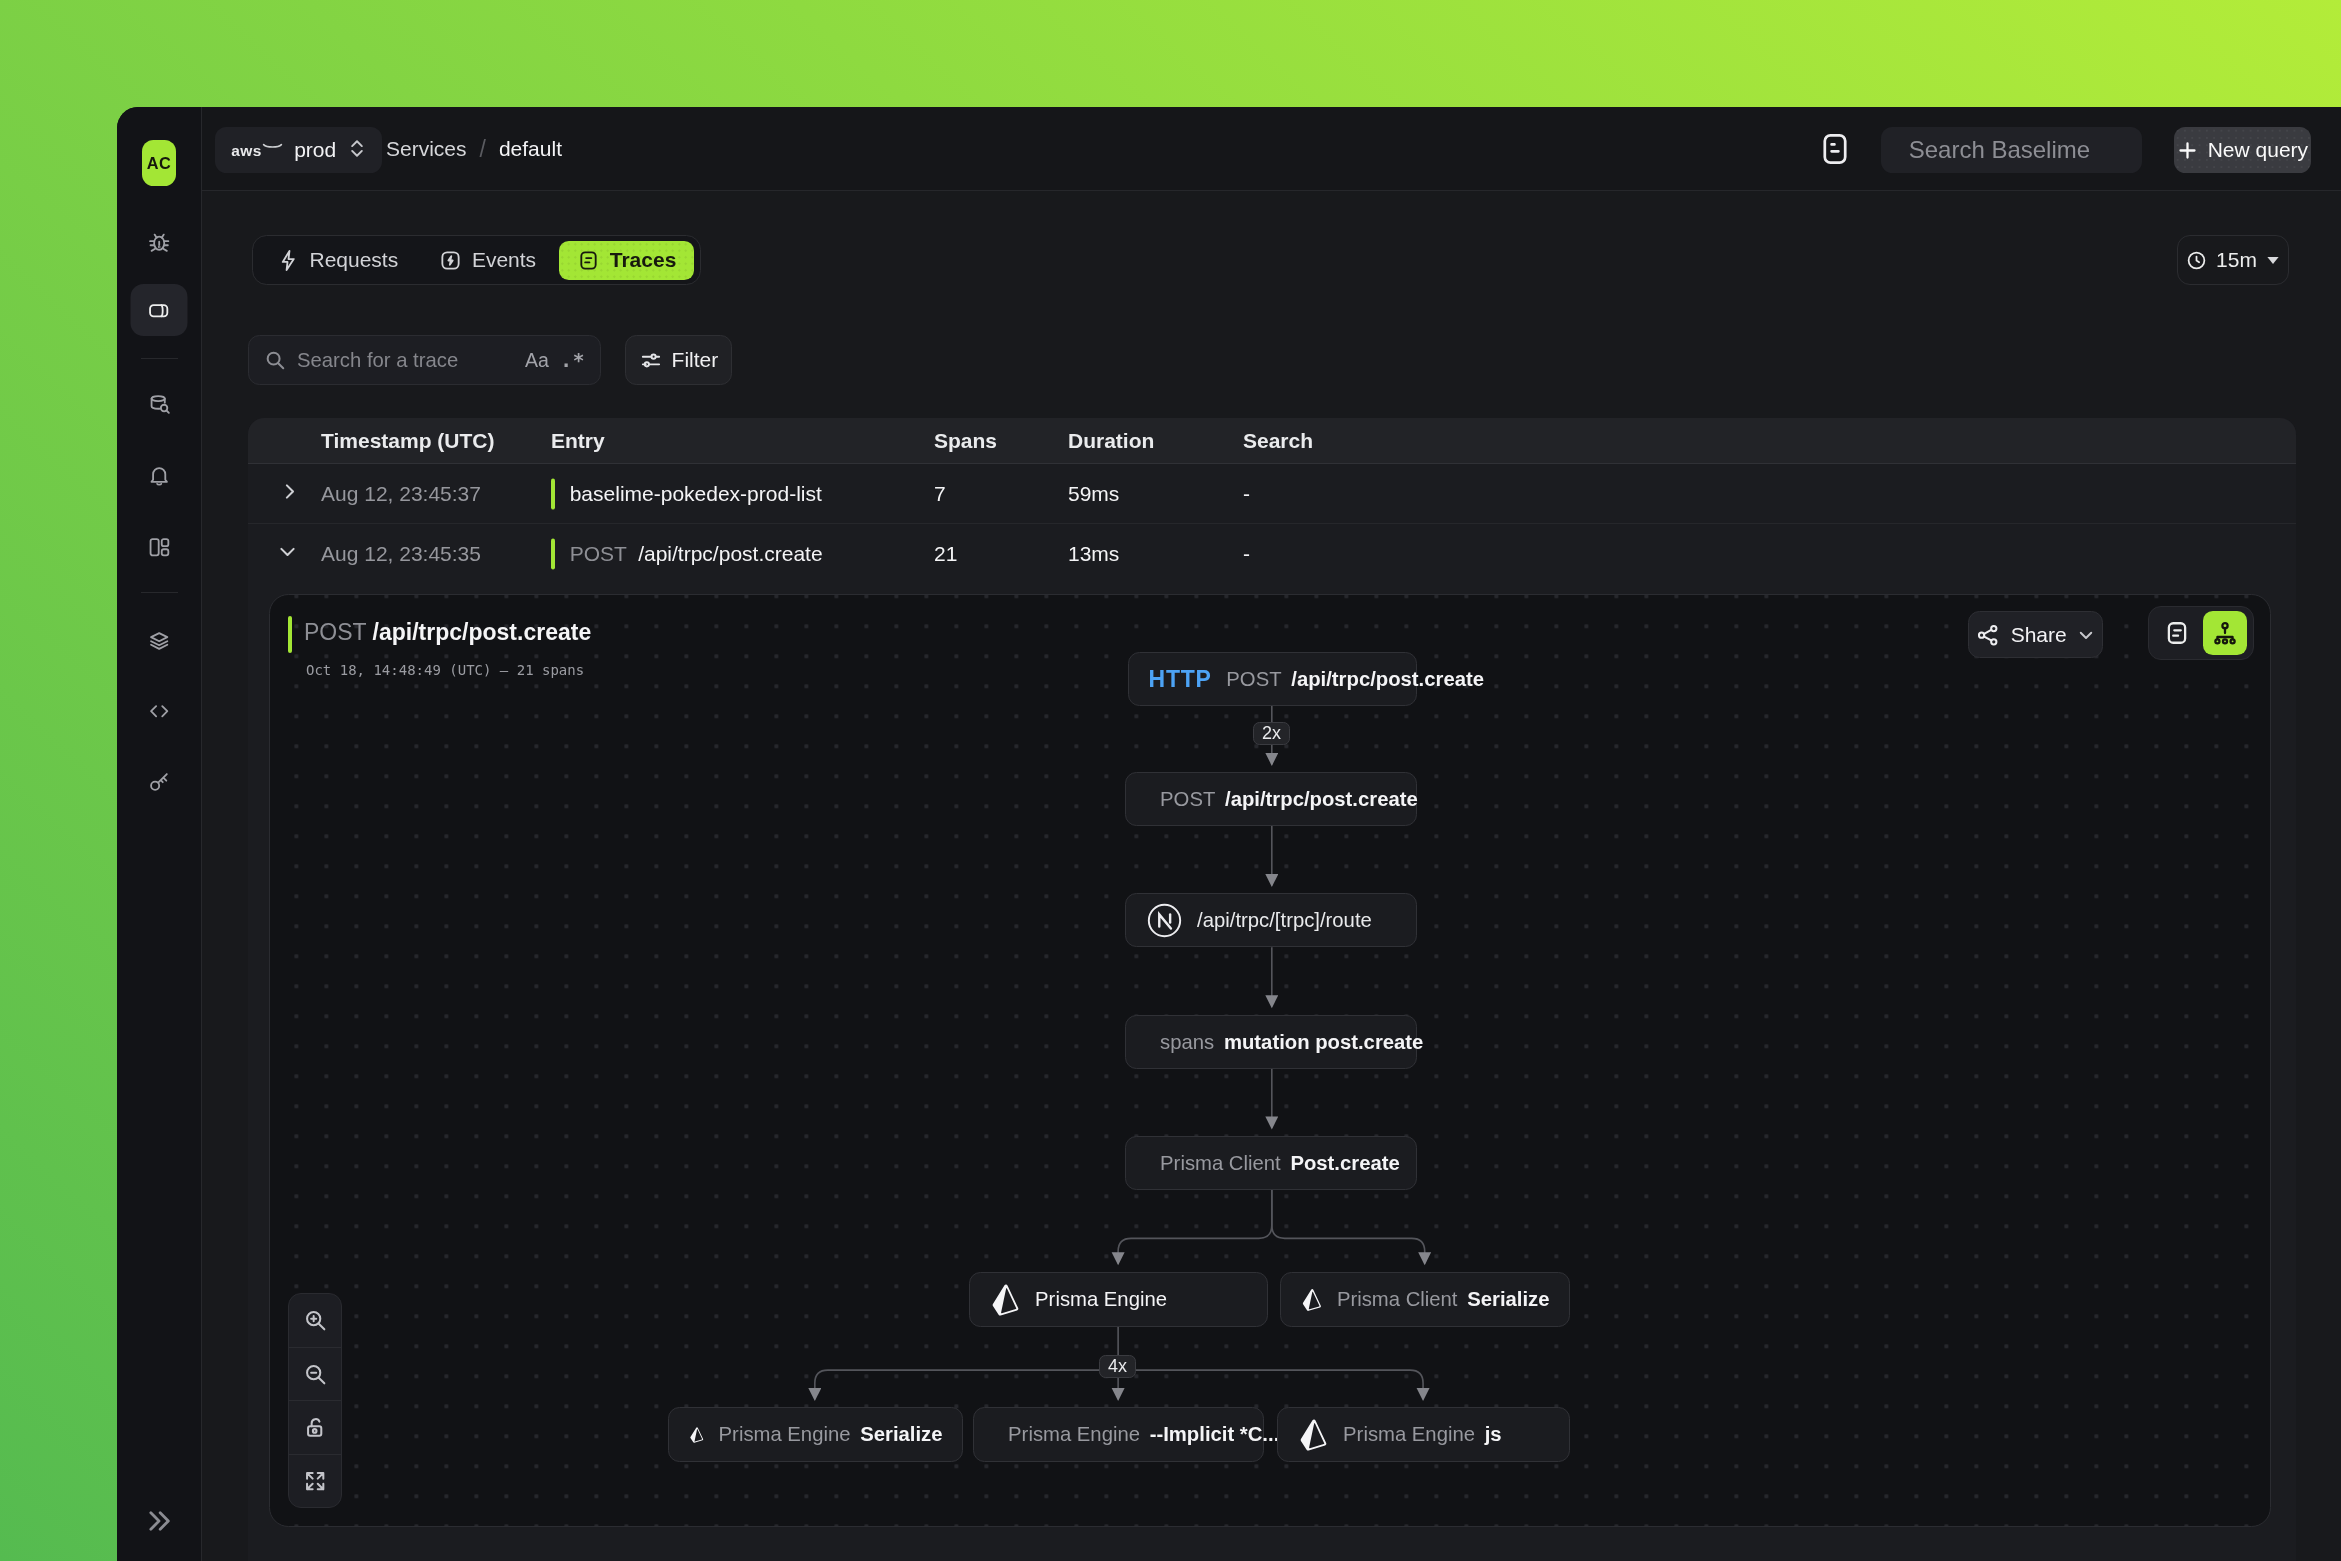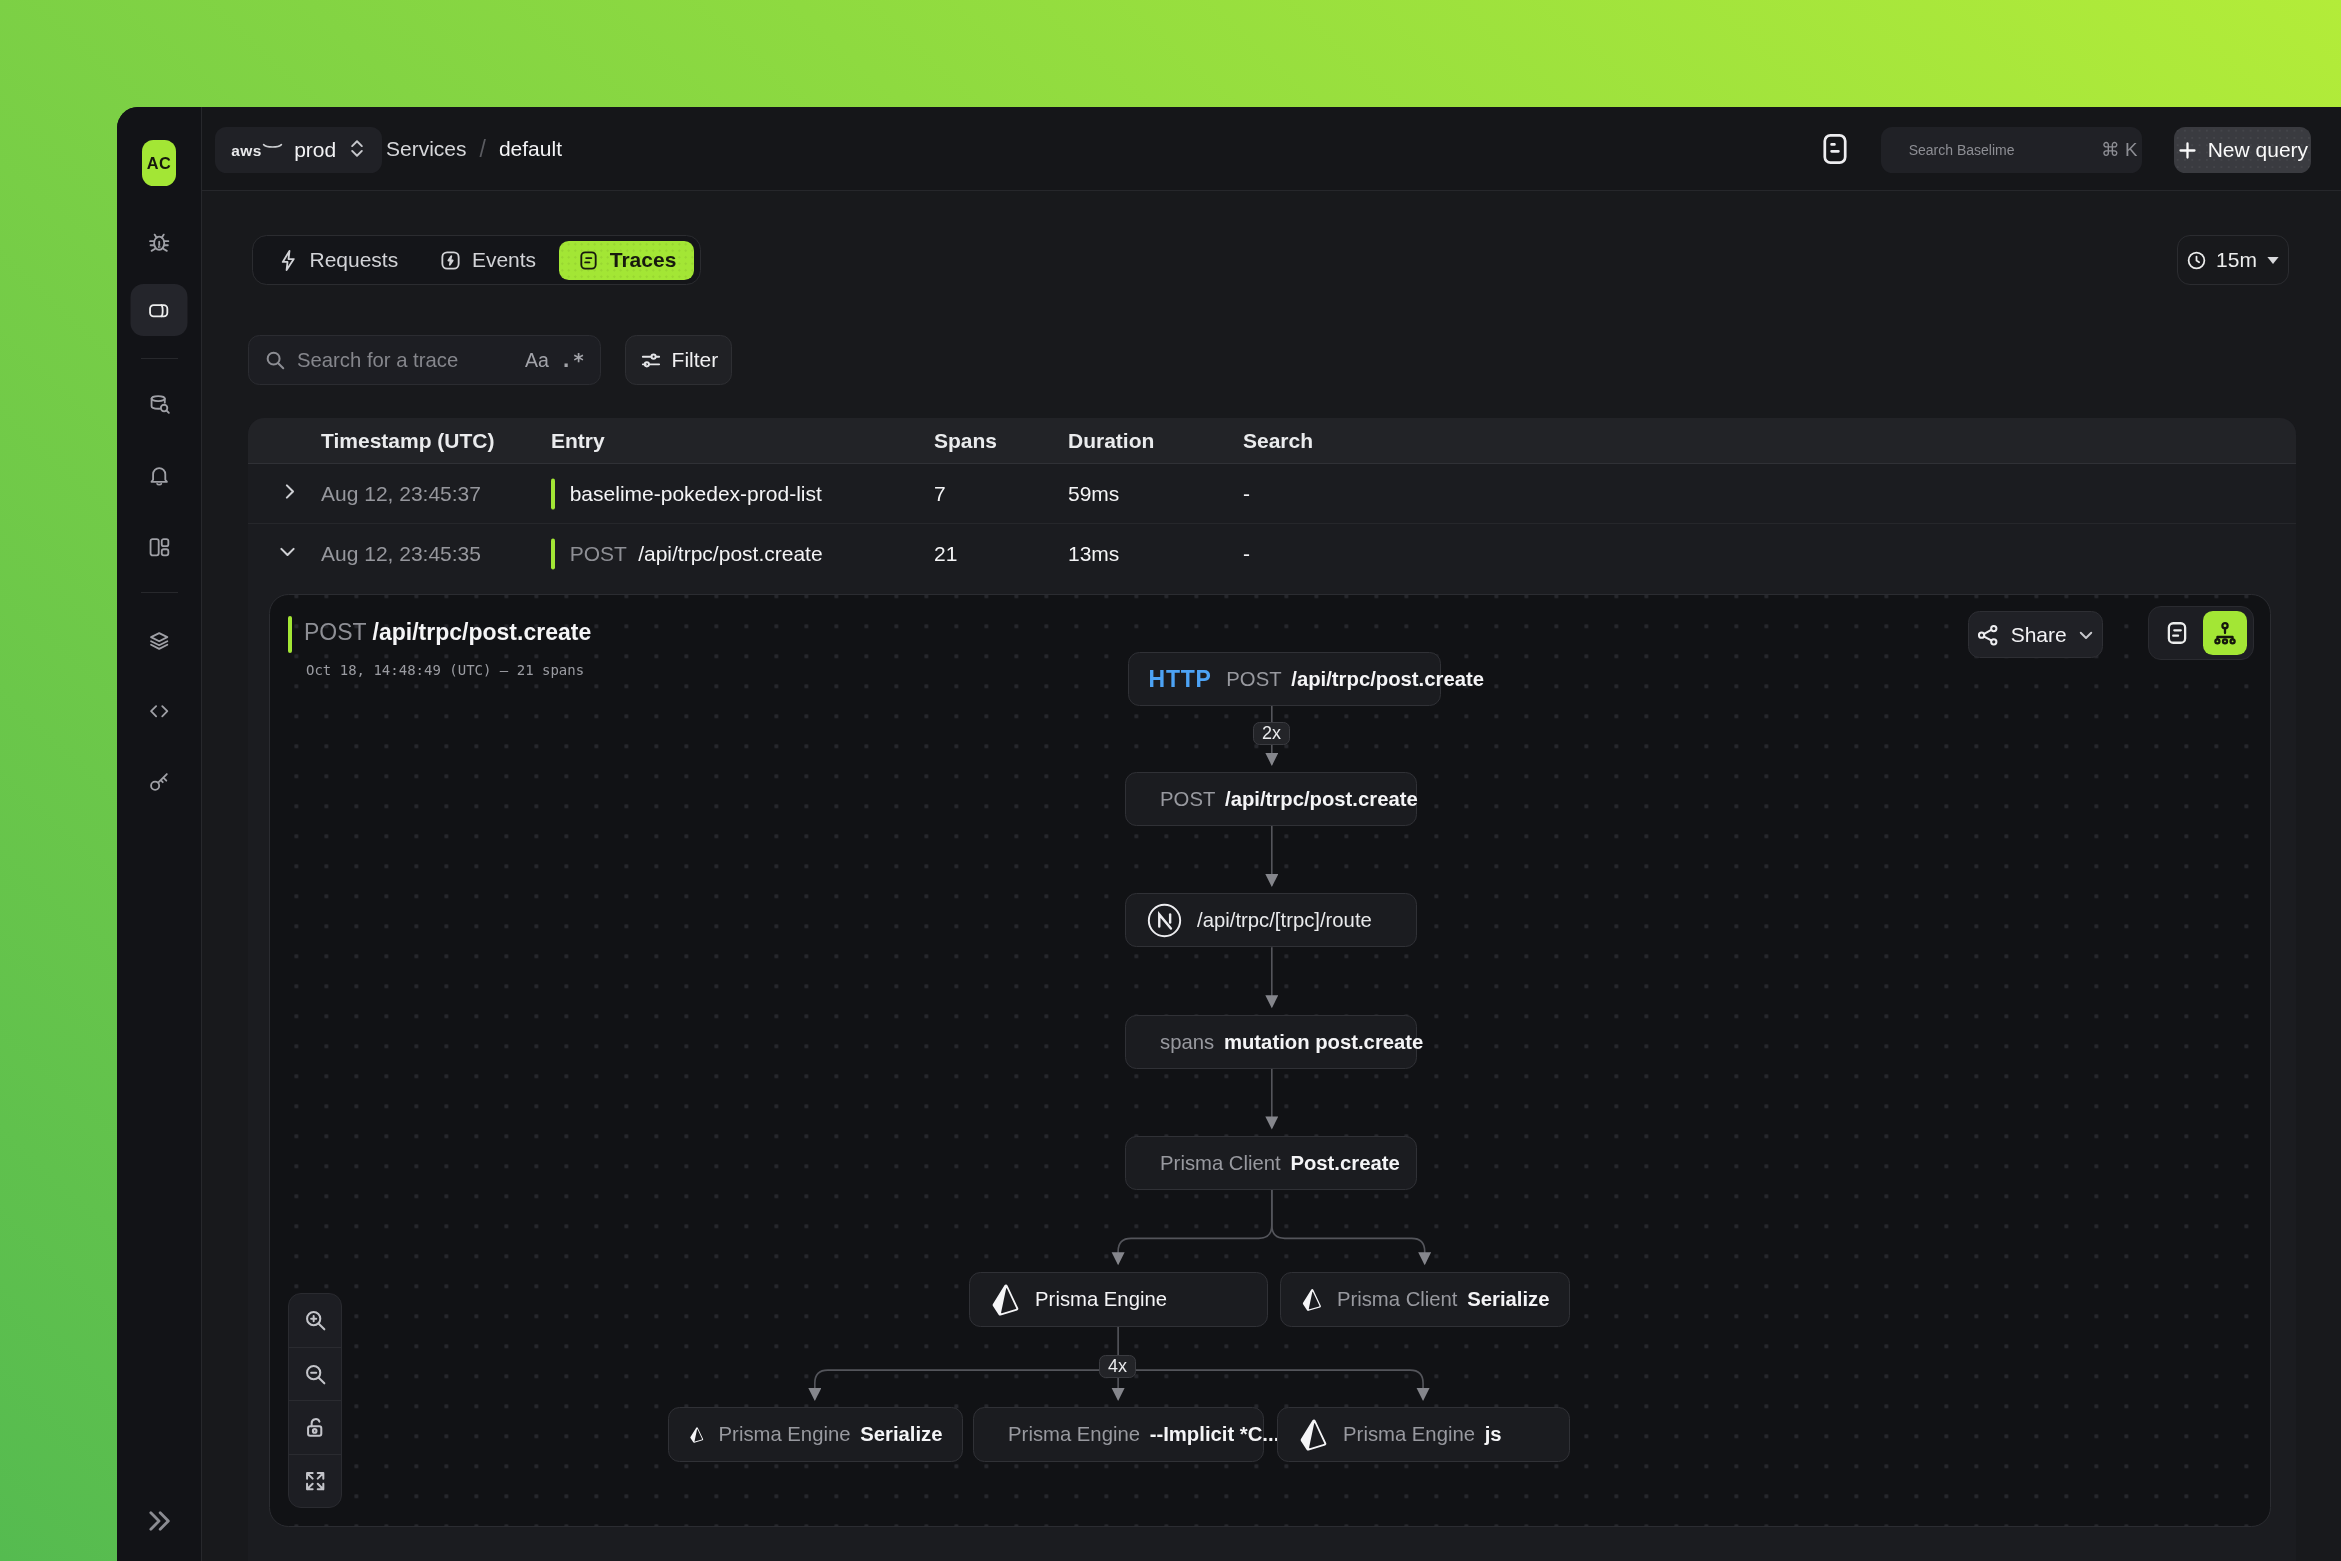--- a/index.html
+++ b/index.html
@@ -46,21 +46,21 @@
   .ws-name { font-size:21px; color:#f2f2f4; }
   .unfold svg { width:18px; height:21px; stroke:#c6c7cb; fill:none; stroke-width:2.4; stroke-linecap:round; stroke-linejoin:round; }
   .breadcrumb { position:absolute; left:184px; top:0; height:84px; display:flex; align-items:center; gap:13px; font-size:21px; }
   .crumb-section { color:#d6d7da; }
   .crumb-sep { color:#5a5b60; font-size:23px; }
   .crumb-current { color:#f4f4f6;text-align:center; }
   .doc-btn { position:absolute; left:1615px; top:24.4px; width:36px; height:36px; display:flex; align-items:center; justify-content:center; color:#ededf0; }
   .doc-btn svg { width:28px; height:34px; stroke:currentColor; fill:none; stroke-width:2.4; stroke-linecap:round; }
   .gsearch { position:absolute; left:1679px; top:20.3px; width:261px; height:46px; padding:0 16.3px; gap:11.4px; }
   .gsearch svg { width:21px; height:21px; stroke:#8d8e94; fill:none; stroke-width:2.2; stroke-linecap:round; }
-  .gsearch input { flex:1; background:transparent; border:none; outline:none; color:#e8e8ea; font-size:14px; font-family:inherit; }
+  .gsearch input { flex:1; background:transparent; border:none; outline:none; color:#e8e8ea; font-size:24px; font-family:inherit; }
   .gsearch input::placeholder { color:#8d8e94; }
   .gsearch .shortcut { color:#8d8e94; font-size:18.7px; white-space:nowrap; }
   .newquery {
     position:absolute; left:1972px; top:20.3px; width:137px; height:46px; border-radius:11.4px;
     background:#3a3b40; background-image:radial-gradient(rgba(255,255,255,.05) 1.2px, transparent 1.3px); background-size:7.3px 7.3px;
     display:flex; align-items:center; justify-content:center; gap:9.8px; font-size:21px; color:#fafafa; font-weight:500;
   }
   .newquery svg { width:21px; height:21px; stroke:#fafafa; stroke-width:2.6; stroke-linecap:round; fill:none; }
 
   
@@ -439,21 +439,21 @@
             <path d="M1232 731 V 775 Q1232 791 1248 791 L1404 791 Q1420 791 1420 807 V 822" marker-end="url(#arr)"></path>
             <path d="M1043 900 V 989" marker-end="url(#arr)"></path>
             <path d="M1043 953 L686 953 Q670 953 670 969 V 989" marker-end="url(#arr)"></path>
             <path d="M1043 953 L1402 953 Q1418 953 1418 969 V 989" marker-end="url(#arr)"></path>
           </g>
         </svg>
 
         <div class="gbadge" style="left:983px; top:127px;">2x</div>
         <div class="gbadge" style="left:829px; top:760px;">4x</div>
 
-        <div class="node" style="left:858px; top:57px; width:313px;">
+        <div class="node" style="left:858px; top:57px; width:289px;">
           <span class="http-badge">HTTP</span>
           <span class="prefix">POST</span>
           <span class="label" style="margin-left:-4.9px">/api/trpc/post.create</span>
         </div>
 
         <div class="node" style="left:855px; top:177px; width:292px;">
           <svg class="nexticon" viewBox="0 0 46 46">
             <circle cx="23" cy="23" r="19.5" stroke="#ededf0" stroke-width="2.4" fill="none"></circle>
             <path d="M16.5 30.5v-15l14.5 17.5" stroke="#ededf0" stroke-width="3" fill="none" stroke-linecap="round"></path>
             <path d="M30 15.5v10" stroke="#ededf0" stroke-width="3" stroke-linecap="round"></path>

